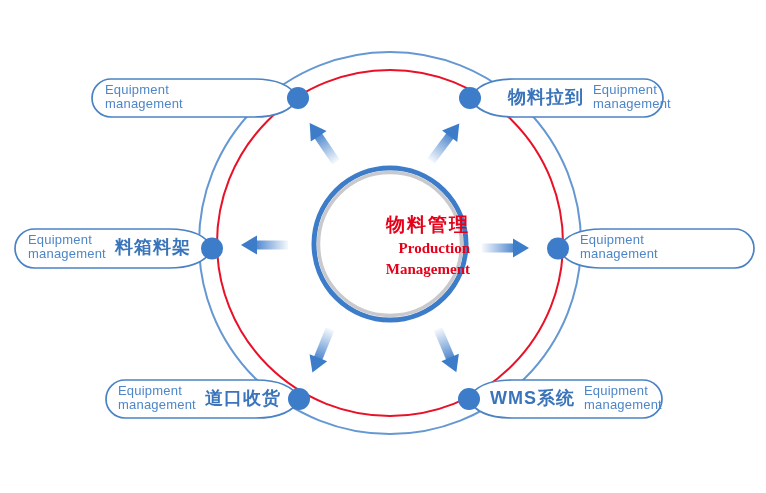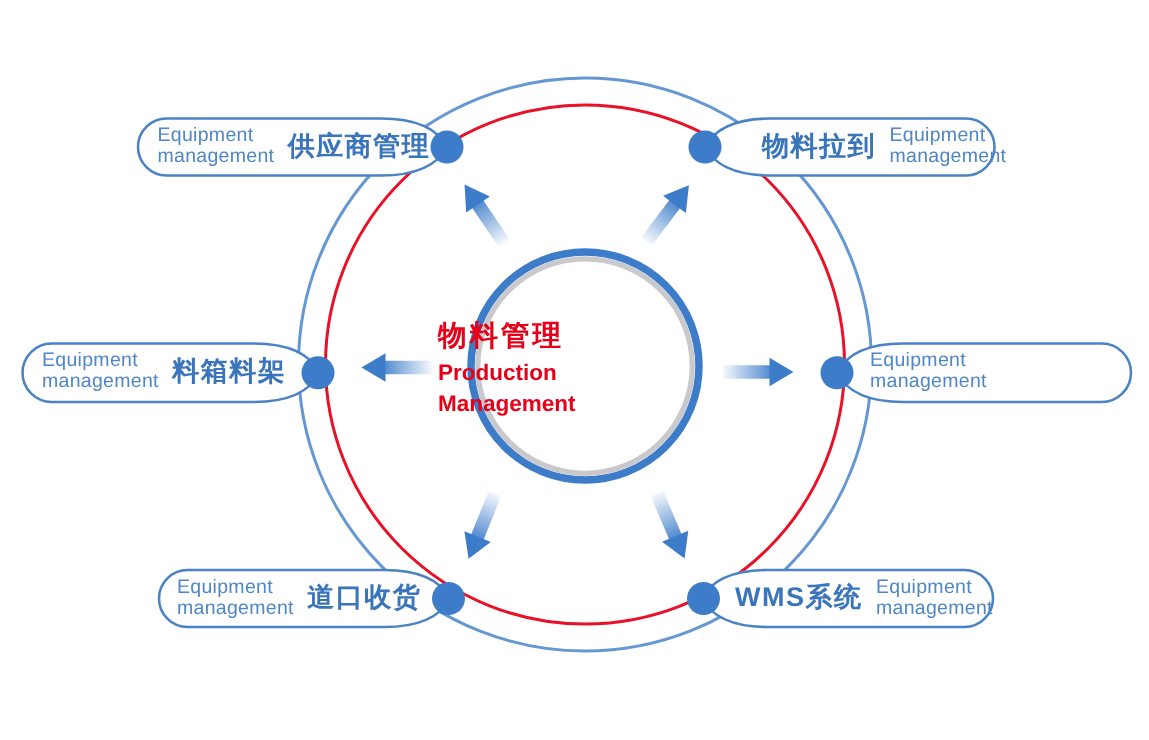--- a/index.html
+++ b/index.html
@@ -36,25 +36,25 @@
   }
   .en-block{
     color:var(--en-text-blue);font-size:13px;line-height:14px;
     letter-spacing:0.2px;
   }
   .cn-label{
     color:var(--cn-text-blue);font-size:18px;font-weight:bold;
     letter-spacing:1px;
   }
   .center-text{
-    position:absolute;left:292px;top:212px;width:160px;
-    text-align:left;color:var(--center-text-red);
+    position:absolute;left:310px;top:212px;width:160px;
+    text-align:right;color:var(--center-text-red);
   }
   .center-cn{font-size:19px;font-weight:bold;letter-spacing:2px;line-height:26px;}
-  .center-en{font-size:15px;font-weight:bold;line-height:21px;}
+  .center-en{font-size:15px;font-weight:bold;line-height:21px;font-family:Liberation Serif, serif;}
 </style>
 </head>
 <body>
 
 <div class="stage">
 
   <svg width="766" height="493" viewBox="0 0 766 493">
     <defs>
       <linearGradient id="arrow-grad" x1="0" y1="0" x2="36" y2="0" gradientUnits="userSpaceOnUse">
         <stop offset="0" class="stop-faint"></stop>
@@ -98,21 +98,20 @@
     <div class="center-cn">物料管理</div>
     <div class="center-en">Production</div>
     <div class="center-en">Management</div>
   </div>
 
   <div class="pill-text" style="left:105px;top:80px;">
     <div class="en-block">
       <div>Equipment</div>
       <div>management</div>
     </div>
-    <div class="cn-label">供应商管理</div>
   </div>
 
   <div class="pill-text" style="left:508px;top:80px;">
     <div class="cn-label">物料拉到</div>
     <div class="en-block">
       <div>Equipment</div>
       <div>management</div>
     </div>
   </div>
 

